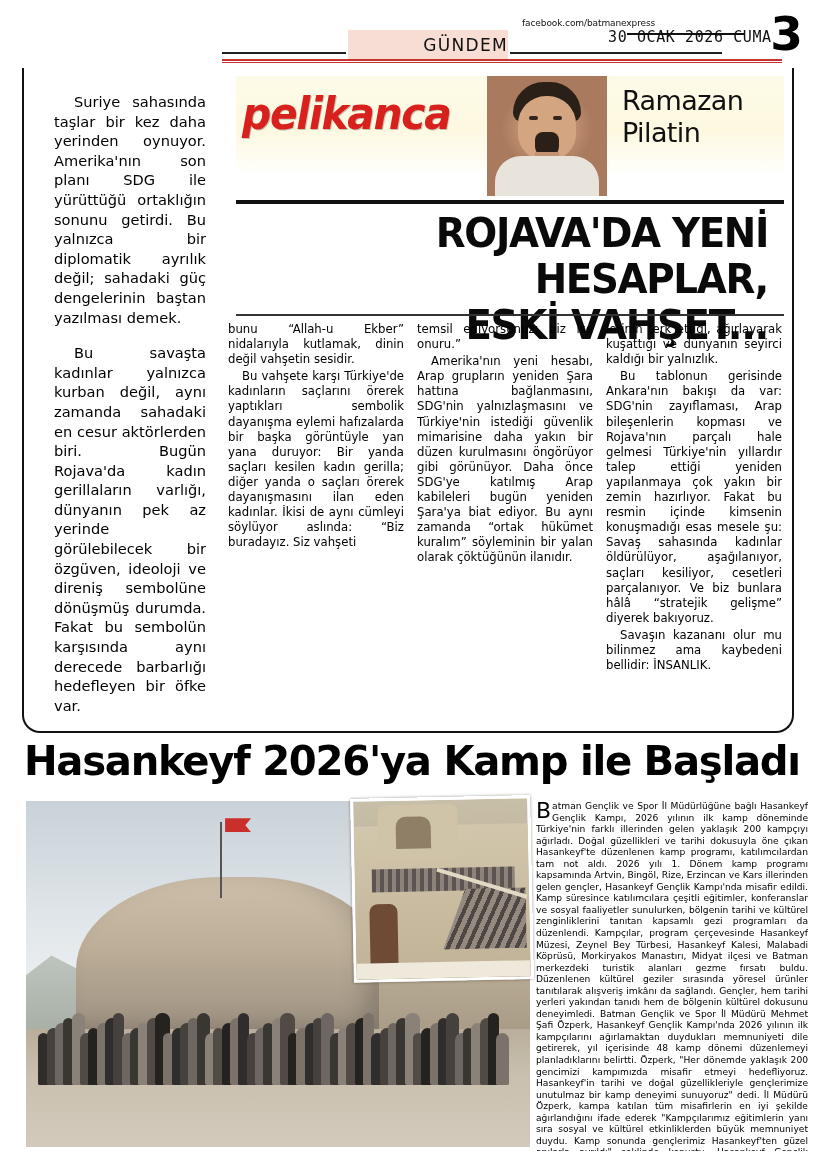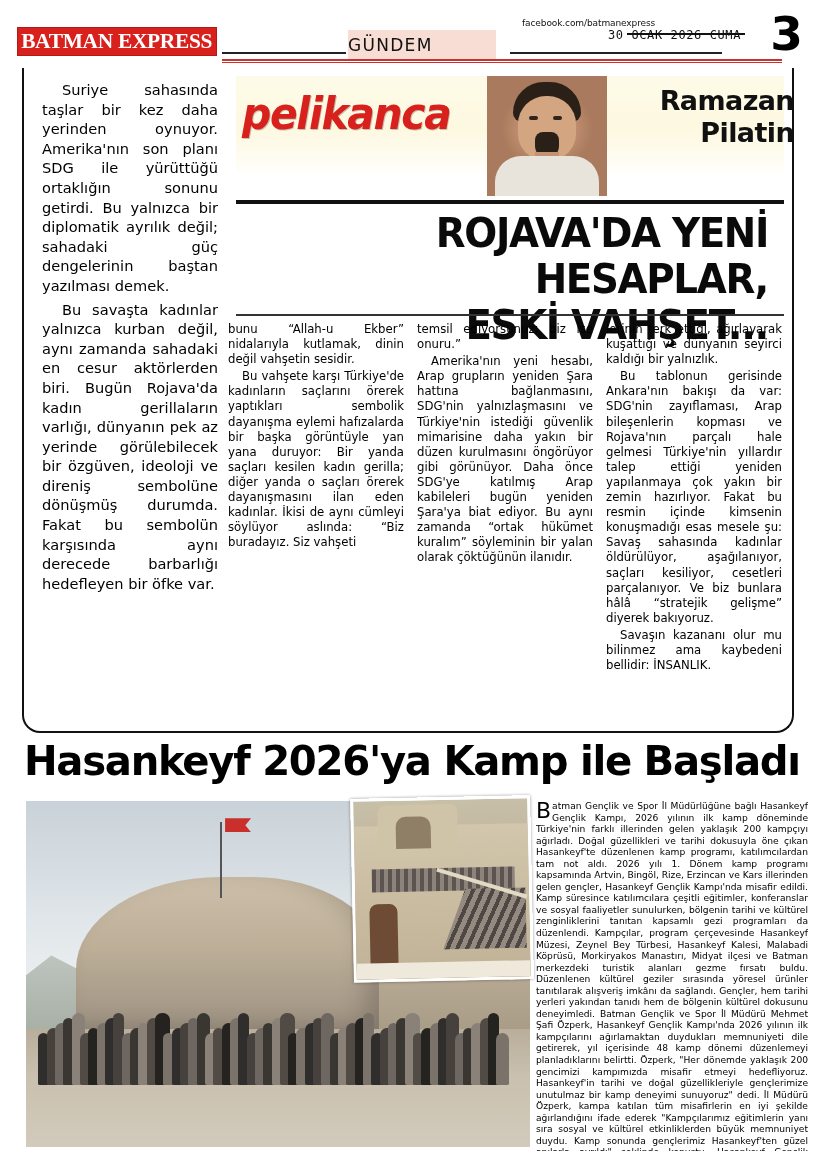--- a/index.html
+++ b/index.html
@@ -41,23 +41,23 @@
     transform: scaleX(1.02);
   }
   .mast-rule-left {
     position: absolute;
     left: 222px; top: 52px; width: 124px; height: 2px;
     background: #222;
   }
   .mast-section {
     position: absolute;
     left: 348px; top: 30px;
-    width: 148px; height: 30px;
+    width: 160px; height: 30px;
     background: #f7ddd3;
-    display: flex; align-items: center; justify-content: flex-start;
+    display: flex; align-items: center; justify-content: flex-end;
   }
   .mast-section-text {
     font-family: "DejaVu Sans", sans-serif;
     font-size: 17px;
     letter-spacing: 1.3px;
     color: #111;
   }
   .mast-rule-mid {
     position: absolute;
     left: 510px; top: 52px; width: 212px; height: 2px;
@@ -74,21 +74,21 @@
   }
   .mast-rule-right {
     position: absolute;
     left: 627px; top: 33px; width: 118px; height: 2px;
     background: #111;
   }
   .mast-date {
     position: absolute;
     left: 608px; top: 28px;
     font-family: "DejaVu Sans Mono", monospace;
-    font-size: 12px;
+    font-size: 15px;
     letter-spacing: 0.6px;
     color: #111;
     white-space: nowrap;
   }
   .mast-page {
     position: absolute;
     right: 12px; top: 10px;
     font-family: "DejaVu Sans", sans-serif;
     font-weight: bold;
     font-size: 47px;
@@ -121,21 +121,21 @@
     position: absolute;
     left: 38px; top: 76px;
     width: 184px; height: 645px;
     font-family: "DejaVu Sans", sans-serif;
     font-size: 14.6px;
     line-height: 19.6px;
     text-align: justify;
     color: #000;
     overflow: hidden;
   }
-  .intro-col p { margin: 4px; text-indent: 20px; }
+  .intro-col p { margin: 16px; text-indent: 20px; }
   .intro-col p + p { margin-top: 2px; }
 
   
   .byline-banner {
     position: absolute;
     left: 236px; top: 76px;
     width: 548px; height: 96px;
     background: linear-gradient(180deg,#fdfbe8 0%,#fdf8e0 55%,#fffefa 100%);
   }
   .pelikanca {
@@ -175,25 +175,24 @@
   }
   .ap-eye-l { position:absolute; left:42px; top:40px; width:9px; height:4px; background:#32241c; border-radius:4px;}
   .ap-eye-r { position:absolute; left:66px; top:40px; width:9px; height:4px; background:#32241c; border-radius:4px;}
   .ap-body {
     position: absolute; left: 8px; top: 80px; width: 104px; height: 44px;
     background: #e8e4dc; border-radius: 26px 26px 0 0;
   }
   .ap-neck { position:absolute; left:48px; top:76px; width:24px; height:16px; background:#c29272;}
   .author-name {
     position: absolute;
-    left: 394px; top: 9px;
+    left: 386px; top: 9px;
     width: 164px;
-    text-align: right;
-    font-family: "DejaVu Sans", sans-serif;
-    font-weight: bold;
+    font-family: "DejaVu Sans", sans-serif;
+    font-weight: normal;
     font-size: 27px;
     line-height: 32px;
     letter-spacing: -0.6px;
     color: #111;
   }
   .byline-rule {
     position: absolute;
     left: 236px; top: 200px; width: 548px; height: 4px;
     background: #111;
   }
@@ -336,23 +335,20 @@
     line-height: 18px;
     font-weight: normal;
     padding: 1px 1px 0 0;
     margin-right: 0px;
   }
 </style>
 </head>
 <body>
 
 <div class="masthead">
-  <div class="mast-logo">
-    <span class="mast-logo-text">Batman Express</span>
-  </div>
   <div class="mast-rule-left"></div>
   <div class="mast-section">
     <span class="mast-section-text">GÜNDEM</span>
   </div>
   <div class="mast-rule-mid"></div>
   <div class="mast-fb">facebook.com/batmanexpress</div>
   <div class="mast-rule-right"></div>
   <div class="mast-date">30 OCAK 2026 CUMA</div>
   <div class="mast-page">3</div>
   <div class="mast-redline"></div>

